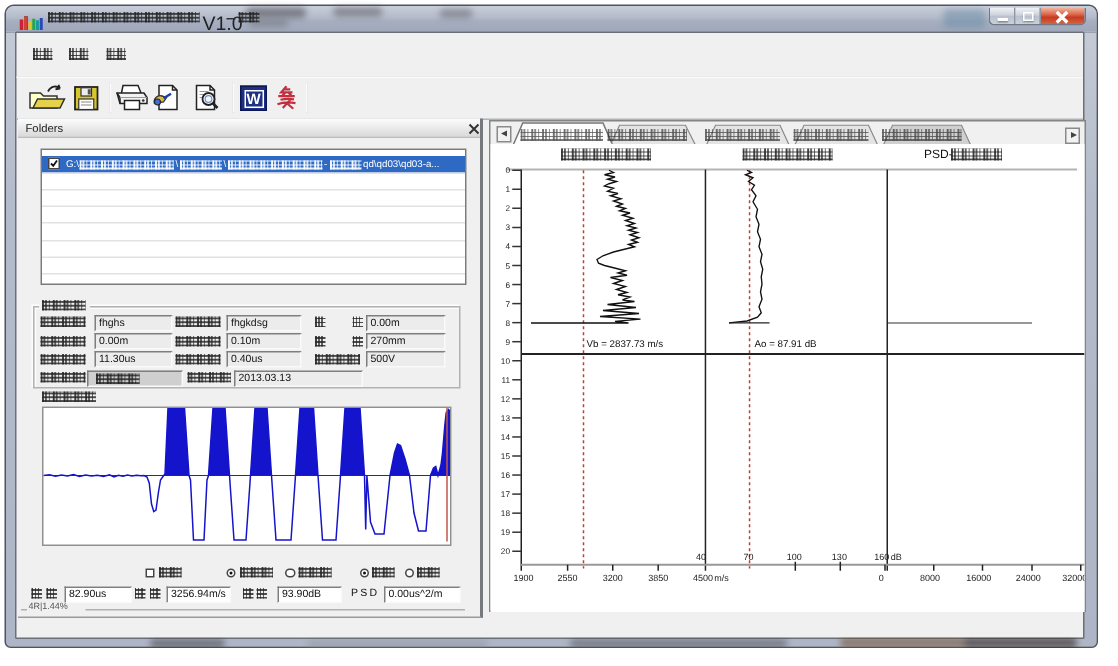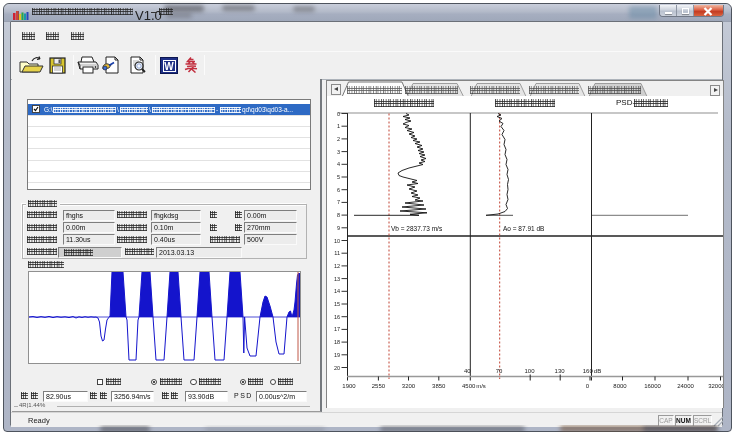--- a/index.html
+++ b/index.html
@@ -113,20 +113,26 @@
 
   <svg class="abs" style="left:172px;top:35px" width="16" height="16" viewBox="0 0 16 16">
     <path d="M8 0.5 L4.5 4.5 L12 4.5 M2.5 7 L13.5 7 M6 2.5 L10.5 2.5 M4 9.5 C7 8.8,10 8.8,13 9.2 M2 12.5 C6 11,10 11,14 11.8 M10.5 9.5 L5.5 15 M8.5 12 L12.5 15.5 M7 5 L5 7 M9.5 5 L11.5 7" stroke="#c23040" stroke-width="1.5" fill="none"></path>
   </svg>
   <div class="tb-sep" style="left:62px;top:33px;height:20px"></div>
   <div class="tb-sep" style="left:144px;top:33px;height:20px"></div>
   <div class="tb-sep" style="left:193px;top:33px;height:20px"></div>
   <div class="abs" style="left:0;top:56.5px;width:100%;height:1px;background:#adb3ba"></div>
 
   <div id="lpanel" class="abs" style="left:1px;top:57px;width:310px;height:333px;background:#f0f0f0;border-right:2px solid #75797e;border-bottom:1px solid #9a9a9a;overflow:hidden">
+    <div class="abs" style="left:0;top:0;width:100%;height:13px;background:linear-gradient(#fdfdfd,#d9d9d9);border-bottom:1px solid #bdbdbd">
+      <div class="abs" style="left:5px;top:2px;font-size:7.5px;color:#222">Folders</div>
+      <svg class="abs" style="left:300px;top:2.5px" width="8" height="8" viewBox="0 0 8 8">
+            <path d="M1 1 L7 7 M7 1 L1 7" stroke="#333" stroke-width="1.3"></path>
+          </svg>
+    </div>
 
     <div class="abs" style="left:15px;top:20px;width:284px;height:91px;background:#fff;border:1px solid #7a7a7a">
       <div class="abs" style="left:0;top:3.5px;width:282px;height:11px;background:#2e6ac4"></div>
       <div class="abs" style="left:3.5px;top:5px;width:8px;height:8px;background:#fff;border:1px solid #444">
         <svg width="6" height="6" viewBox="0 0 6 6" style="position:absolute;left:0;top:0">
               <path d="M1 3 L2.5 4.5 L5 1" stroke="#111" stroke-width="1.2" fill="none"></path>
             </svg>
       </div>
       <div class="abs" style="left:16px;top:6px;font-size:6.5px;color:#fff">G:\</div>
       <div class="gw" style="left:25px;top:6.5px;width:63px;height:6.5px"></div>
@@ -338,29 +344,20 @@
         <polyline fill="none" stroke="#111" stroke-width=".9" points="79,18.5 82,20 76,21.5 83,23 78,24.5 84,26 79,27.5 76,29 82,30.5 78,32.5 85,34 80,35.5 87,37.5 82,39 88,41 84,42.5 90,44 86,45.5 93,47 88,48.5 95,50.5 90,52 96,54 91,55.5 97,57 92,58.5 98,60 93,61.5 99,63.5 94,65 98,66.5 92,68 96,69.5 90,71 82,73 75,75.5 71,78 72,80.5 76,82 84,84 90,85.5 85,87 91,88.5 80,90 88,92 82,94 90,96 84,98 91,100 85,101.5 93,103 88,105 96,106 78,108 97,110 75,112 99,114 73,116 100,117.8 83,119.3 92,120.3 27,120.3"></polyline>
         <text x="64" y="136" font-size="6.5" fill="#111">Vb = 2837.73 m/s</text>
         <polyline fill="none" stroke="#111" stroke-width=".9" points="171,18.5 174,20 170,21.5 175,23.5 172,26 176,28.5 174,31.5 177,35.5 175,39.5 178,44.5 177,49.5 179,54.5 178,59.5 180,64.5 179,69.5 181,74.5 180,79.5 181.5,84.5 180.5,89.5 181,94.5 180,99.5 181,104.5 179,109.5 180.5,113.5 178,116.5 171,119 159,120.3"></polyline>
         <line x1="159" y1="120.3" x2="186" y2="120.3" stroke="#222" stroke-width=".8"></line>
         <text x="176" y="136" font-size="6.5" fill="#111">Ao = 87.91 dB</text>
         <line x1="265" y1="120.3" x2="361" y2="120.3" stroke="#333" stroke-width=".7"></line>
       </svg>
     </div>
   </div>
 
-  <div class="abs" style="left:0;top:390px;width:100%;height:15px;background:#f1f1f1;border-top:1px solid #d6d6d6">
-    <div class="abs" style="left:17px;top:3px;font-size:7.5px;color:#222">Ready</div>
-    <div class="kbox" style="left:647px;top:2px;width:16px;height:10.5px;color:#9a9a9a">CAP</div>
-    <div class="kbox" style="left:664px;top:2px;width:17px;height:10.5px;color:#111;font-weight:bold">NUM</div>
-    <div class="kbox" style="left:682px;top:2px;width:19px;height:10.5px;color:#9a9a9a">SCRL</div>
-    <svg class="abs" style="left:702px;top:2px" width="11" height="12" viewBox="0 0 11 12">
-          <path d="M10 2 L1 11 M10 6 L5 11 M10 10 L9 11" stroke="#a8aeb8" stroke-width="1.3"></path>
-        </svg>
-  </div>
  </div>
 
  <div class="abs" style="left:1px;top:421px;width:727px;height:7px;border-radius:0 0 4px 4px;overflow:hidden">
   <div class="smudge" style="left:95px;top:1px;width:50px;height:6px;background:rgba(60,60,65,.55)"></div>
   <div class="smudge" style="left:200px;top:2px;width:120px;height:5px;background:rgba(120,125,135,.35)"></div>
   <div class="smudge" style="left:375px;top:1px;width:145px;height:6px;background:rgba(70,72,80,.5)"></div>
   <div class="smudge" style="left:555px;top:0px;width:85px;height:7px;background:rgba(110,75,45,.55)"></div>
   <div class="smudge" style="left:638px;top:0px;width:75px;height:7px;background:rgba(45,32,26,.6)"></div>
  </div>
 </div>

